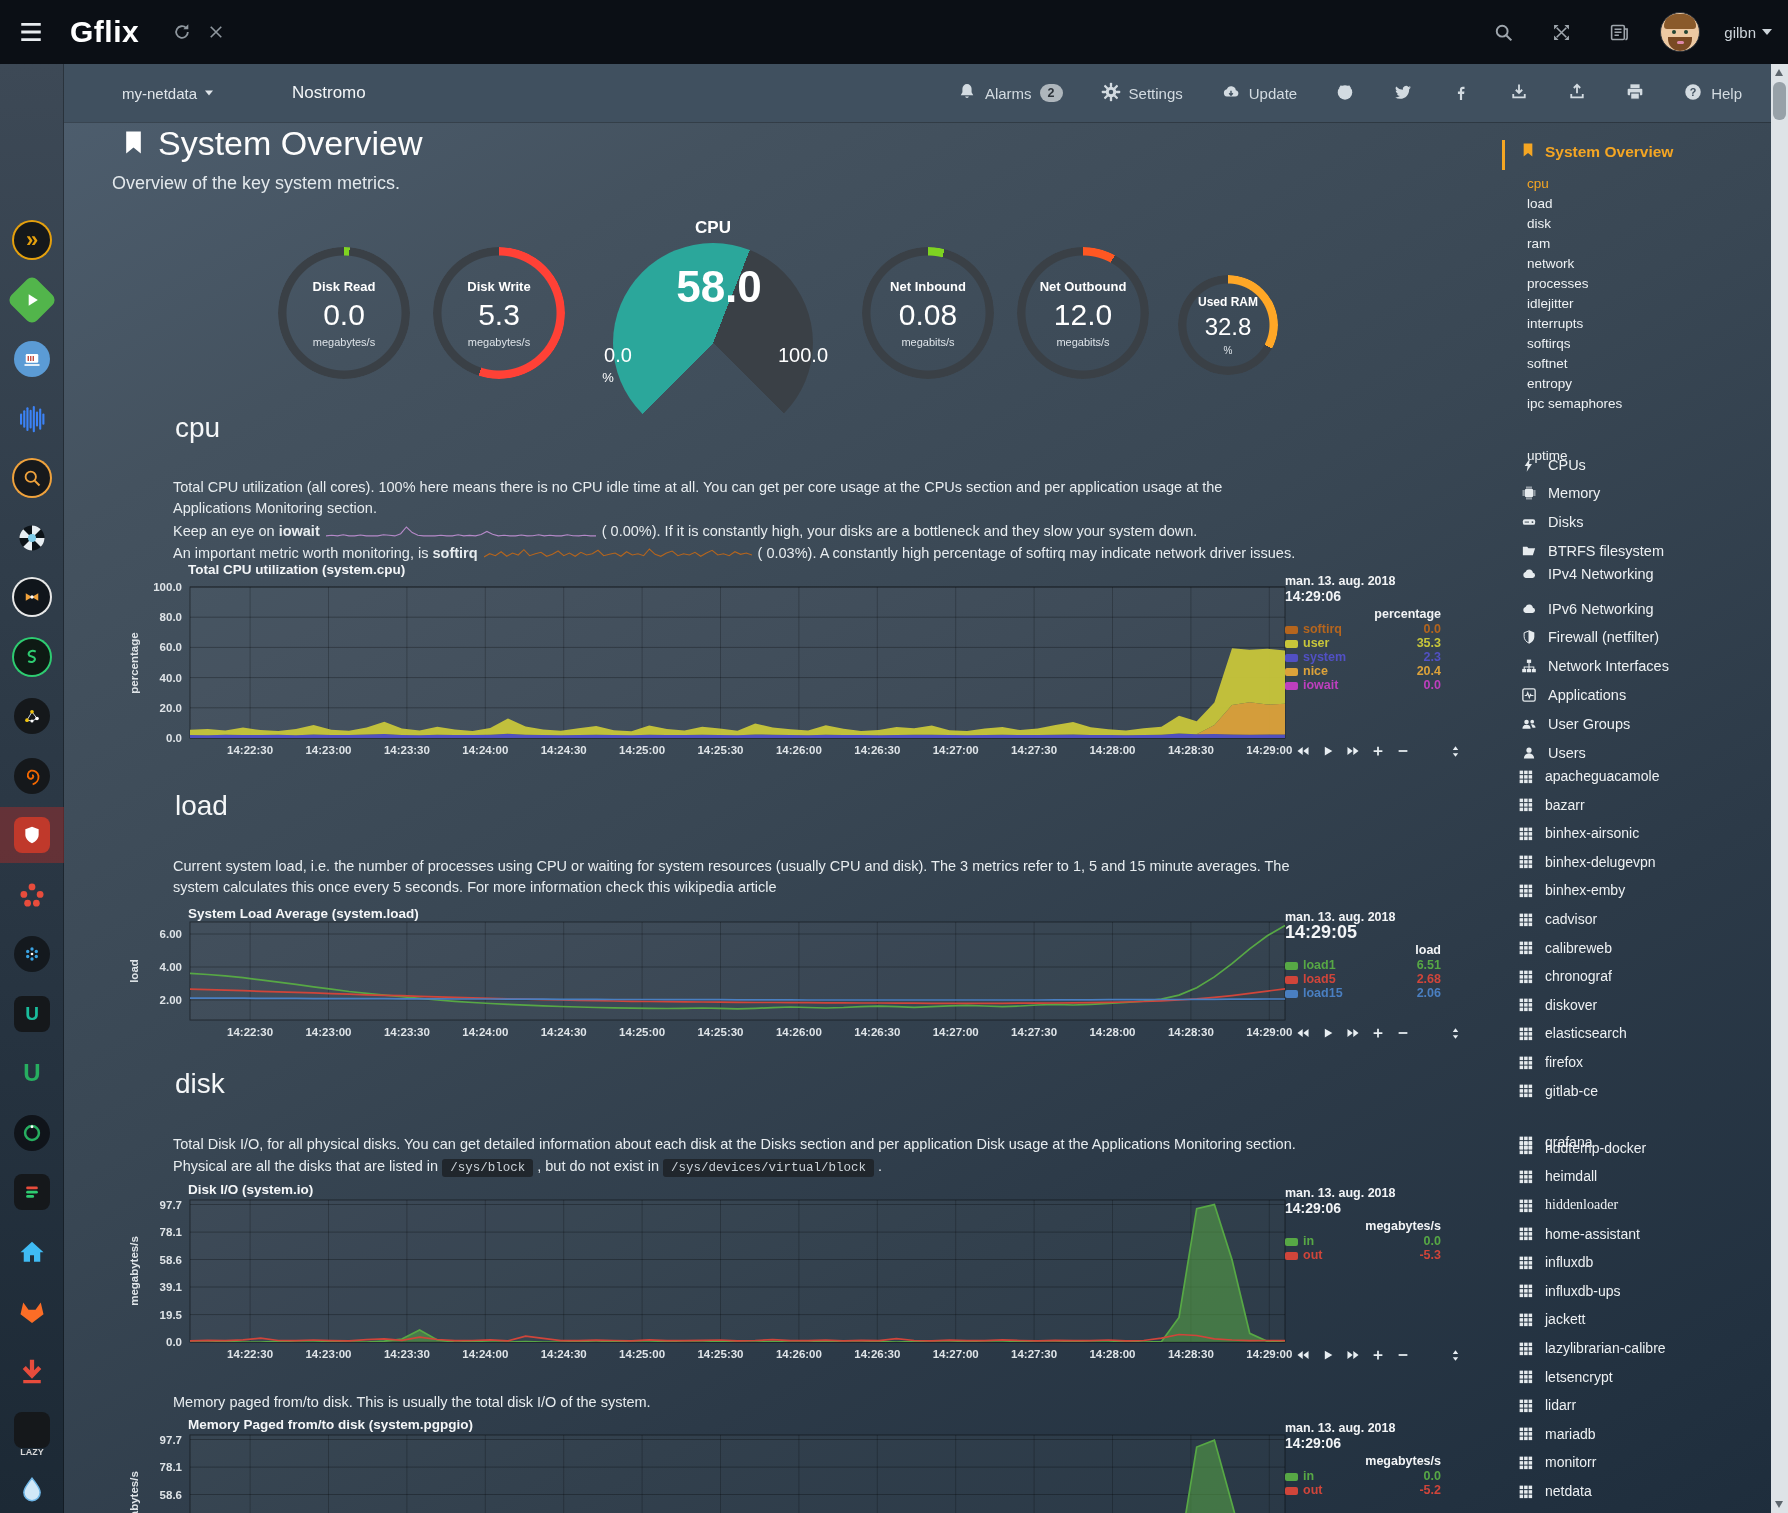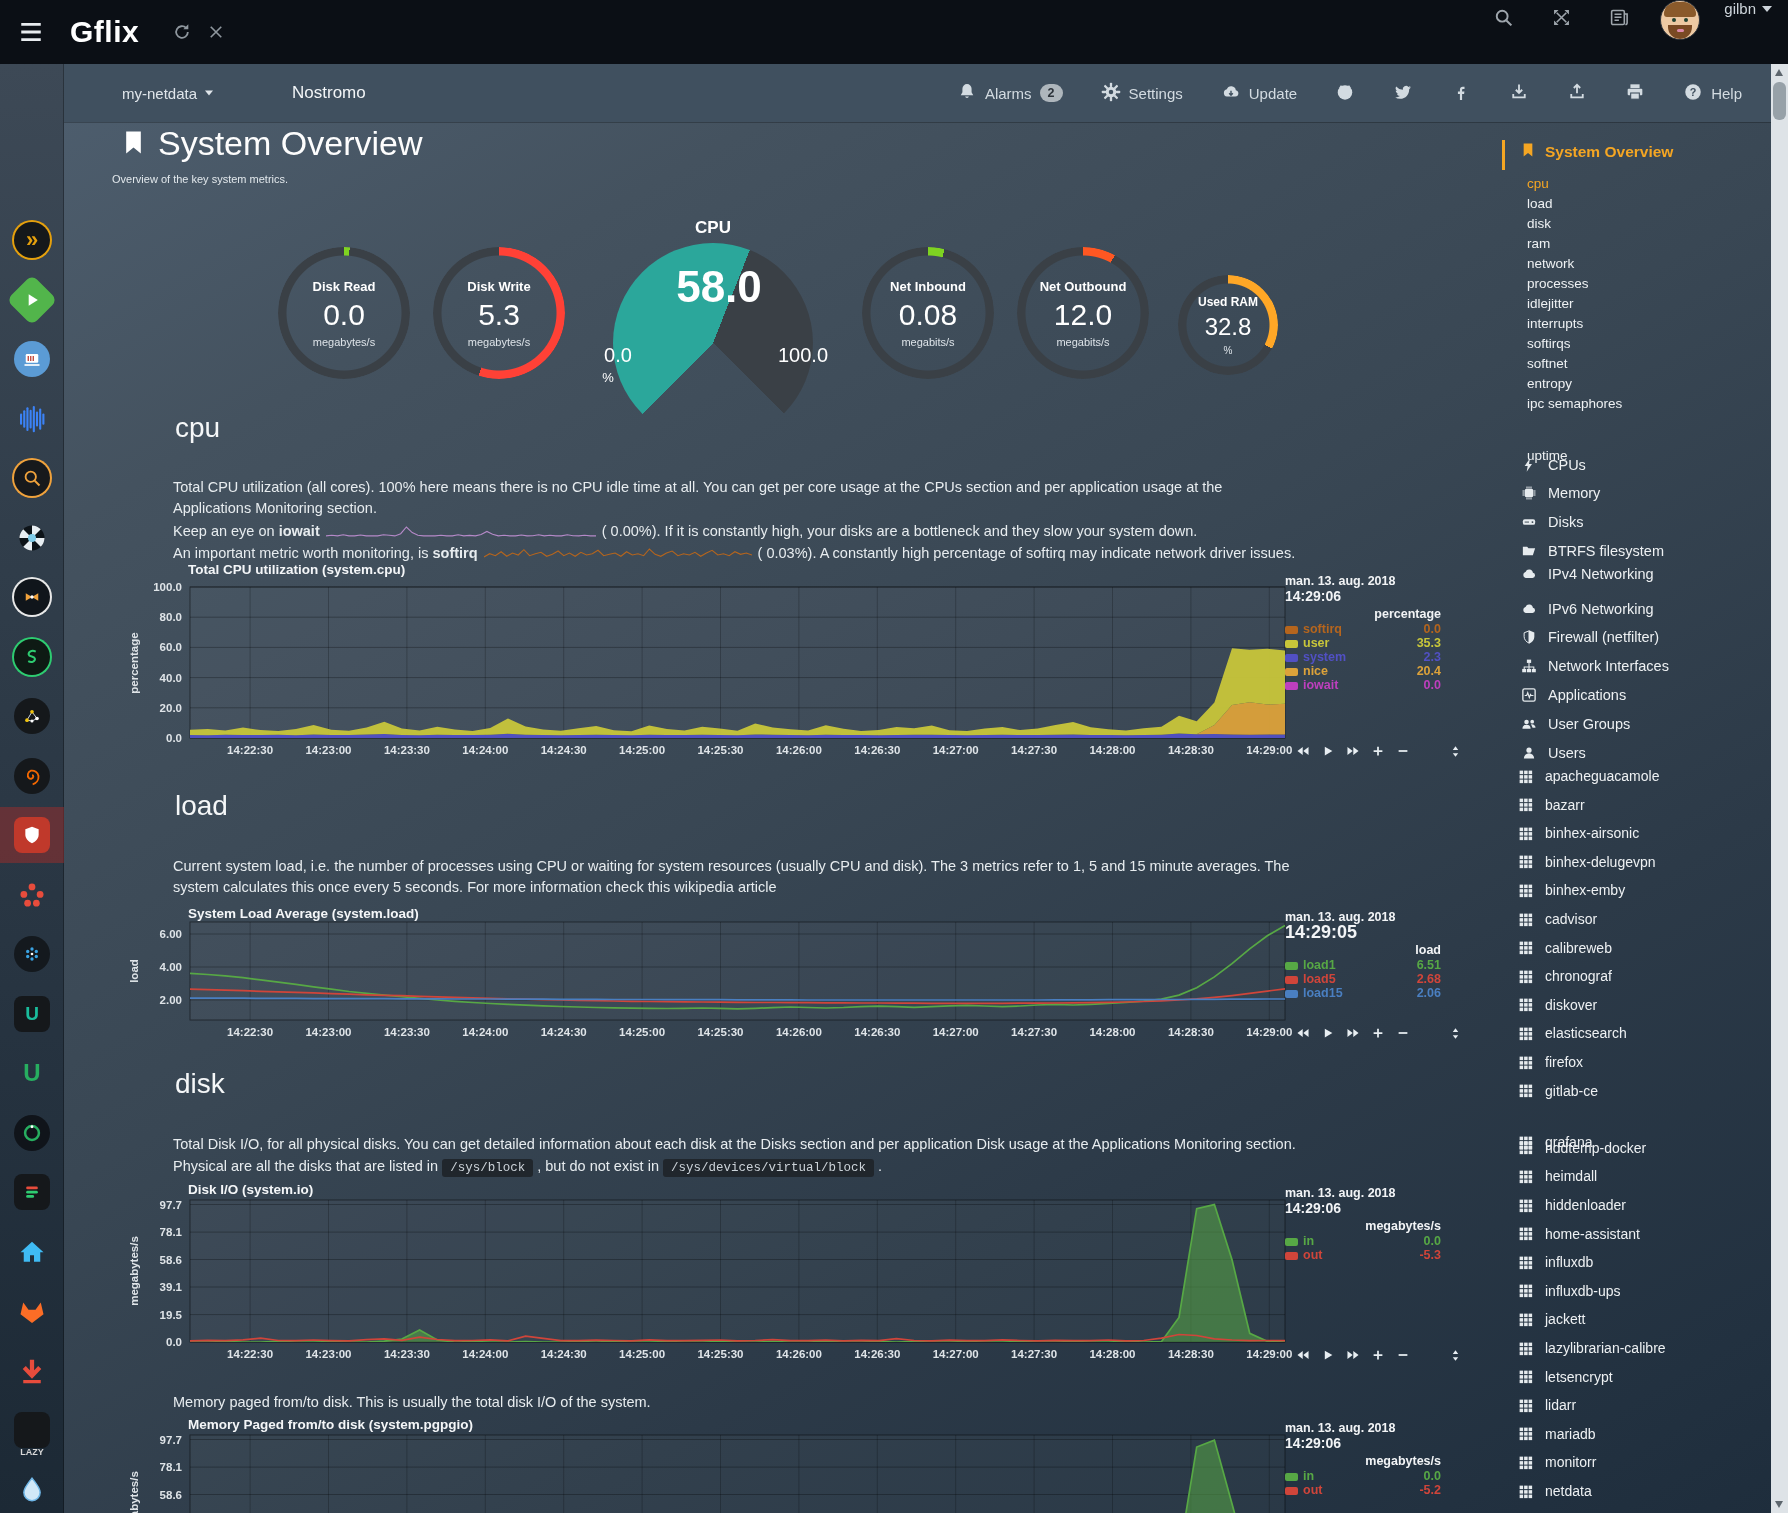--- a/index.html
+++ b/index.html
@@ -4,21 +4,21 @@
 <style>
   html,body{margin:0;padding:0;background:#10151b;}
   #root{position:relative;width:1788px;height:1513px;overflow:hidden;
     font-family:"Liberation Sans","DejaVu Sans",sans-serif;color:#e9edf0;
     background:linear-gradient(150deg,#506172 0%,#44525f 22%,#394754 48%,#2c3a48 72%,#223140 92%,#1e2d3c 100%);}
   .abs{position:absolute;}
   
   #topbar{position:absolute;left:0;top:0;width:1788px;height:64px;background:#0b0f15;display:flex;align-items:center;z-index:30;}
   #gflix{font-size:30px;font-weight:bold;color:#fff;letter-spacing:.5px;margin-left:22px;margin-right:26px;}
   .tbic{display:inline-flex;align-items:center;justify-content:center;width:34px;height:34px;cursor:pointer;}
-  #topbar-right{position:absolute;right:16px;top:0;height:64px;display:flex;align-items:flex-start;gap:24px;}
+  #topbar-right{position:absolute;right:16px;top:0;height:64px;display:flex;align-items:center;gap:24px;}
   #avatar{width:38px;height:38px;border-radius:50%;background:#edc9a3;position:relative;overflow:hidden;border:1px solid #2a3038;}
   #avatar .hair{position:absolute;left:3px;top:1px;width:32px;height:15px;border-radius:16px 16px 4px 4px;background:#8a5a2b;}
   #avatar .eye{position:absolute;top:17px;width:4px;height:4px;border-radius:50%;background:#243;}
   #avatar .beard{position:absolute;left:7px;top:24px;width:24px;height:14px;border-radius:0 0 12px 12px;background:#7a4a24;}
   #avatar .mouth{position:absolute;left:16px;top:28px;width:7px;height:3px;border-radius:2px;background:#d8a;}
   #username{font-size:15px;color:#cdd4da;display:flex;align-items:center;gap:6px;cursor:pointer;}
   .caret{width:0;height:0;border-left:5px solid transparent;border-right:5px solid transparent;border-top:6px solid #cdd4da;display:inline-block;}
   
   #ndheader{position:absolute;left:64px;top:64px;width:1724px;height:58px;background:#40505f;box-shadow:0 1px 0 rgba(0,0,0,.25);z-index:20;display:flex;align-items:center;}
   #nd-server{margin-left:58px;font-size:15px;color:#dfe5ea;display:flex;align-items:center;gap:7px;cursor:pointer;}
@@ -29,21 +29,21 @@
   
   #sidebar{position:absolute;left:0;top:64px;width:64px;height:1449px;z-index:10;
     background:linear-gradient(180deg,#3d4956 0%,#303d4a 35%,#25323f 70%,#1c2935 100%);
     box-shadow:inset -1px 0 0 rgba(0,0,0,.3);}
   .sb-app{position:absolute;left:0;width:64px;height:56px;display:flex;align-items:center;justify-content:center;cursor:pointer;}
   .sb-app.active{background:rgba(170,45,40,.45);}
   .tile{display:flex;align-items:center;justify-content:center;}
   
   .h1{position:absolute;left:158px;top:124px;font-size:34px;font-weight:400;color:#fdfdfd;}
   #h1-bm{position:absolute;left:120px;top:129px;}
-  .subtitle{position:absolute;left:112px;top:173px;font-size:11px;color:#e2e8ec;}
+  .subtitle{position:absolute;left:112px;top:173px;font-size:18px;color:#e2e8ec;}
   .h2{position:absolute;left:175px;font-size:28px;font-weight:400;color:#f5f7f8;}
   .desc{position:absolute;left:173px;font-size:14.5px;line-height:21px;color:#e7ecef;}
   .spark{display:inline-block;vertical-align:-3px;margin:0 6px;}
   code.path{font-family:"Liberation Mono","DejaVu Sans Mono",monospace;font-size:12.5px;background:#20262c;color:#ccd3d9;padding:2px 8px;border-radius:3px;}
   .ring{border-radius:50%;}
   .glabel{font-size:13px;font-weight:bold;color:#fff;}
   .gvalue{font-size:30px;color:#fff;margin-top:4px;}
   .gunits{font-size:11px;color:#dde3e8;margin-top:4px;}
   
   .chart{position:absolute;}
@@ -1241,21 +1241,21 @@
             <rect x="2.6" y="9.8" width="5.6" height="5.6" fill="#e6ebee"></rect>
             <rect x="9.8" y="9.8" width="5.6" height="5.6" fill="#e6ebee"></rect>
             <rect x="17" y="9.8" width="5.6" height="5.6" fill="#e6ebee"></rect>
             <rect x="2.6" y="17" width="5.6" height="5.6" fill="#e6ebee"></rect>
             <rect x="9.8" y="17" width="5.6" height="5.6" fill="#e6ebee"></rect>
             <rect x="17" y="17" width="5.6" height="5.6" fill="#e6ebee"></rect>
           </svg>
         </span>
         <span>heimdall</span>
       </div>
-      <div class="rn-host" style="top: 1063px;">
+      <div class="rn-host" style="top: 1063px; font-family: Liberation Serif, serif;">
         <span style="display:inline-flex">
           <svg width="15" height="15" viewBox="0 0 24 24">
             <rect x="2.6" y="2.6" width="5.6" height="5.6" fill="#e6ebee"></rect>
             <rect x="9.8" y="2.6" width="5.6" height="5.6" fill="#e6ebee"></rect>
             <rect x="17" y="2.6" width="5.6" height="5.6" fill="#e6ebee"></rect>
             <rect x="2.6" y="9.8" width="5.6" height="5.6" fill="#e6ebee"></rect>
             <rect x="9.8" y="9.8" width="5.6" height="5.6" fill="#e6ebee"></rect>
             <rect x="17" y="9.8" width="5.6" height="5.6" fill="#e6ebee"></rect>
             <rect x="2.6" y="17" width="5.6" height="5.6" fill="#e6ebee"></rect>
             <rect x="9.8" y="17" width="5.6" height="5.6" fill="#e6ebee"></rect>

